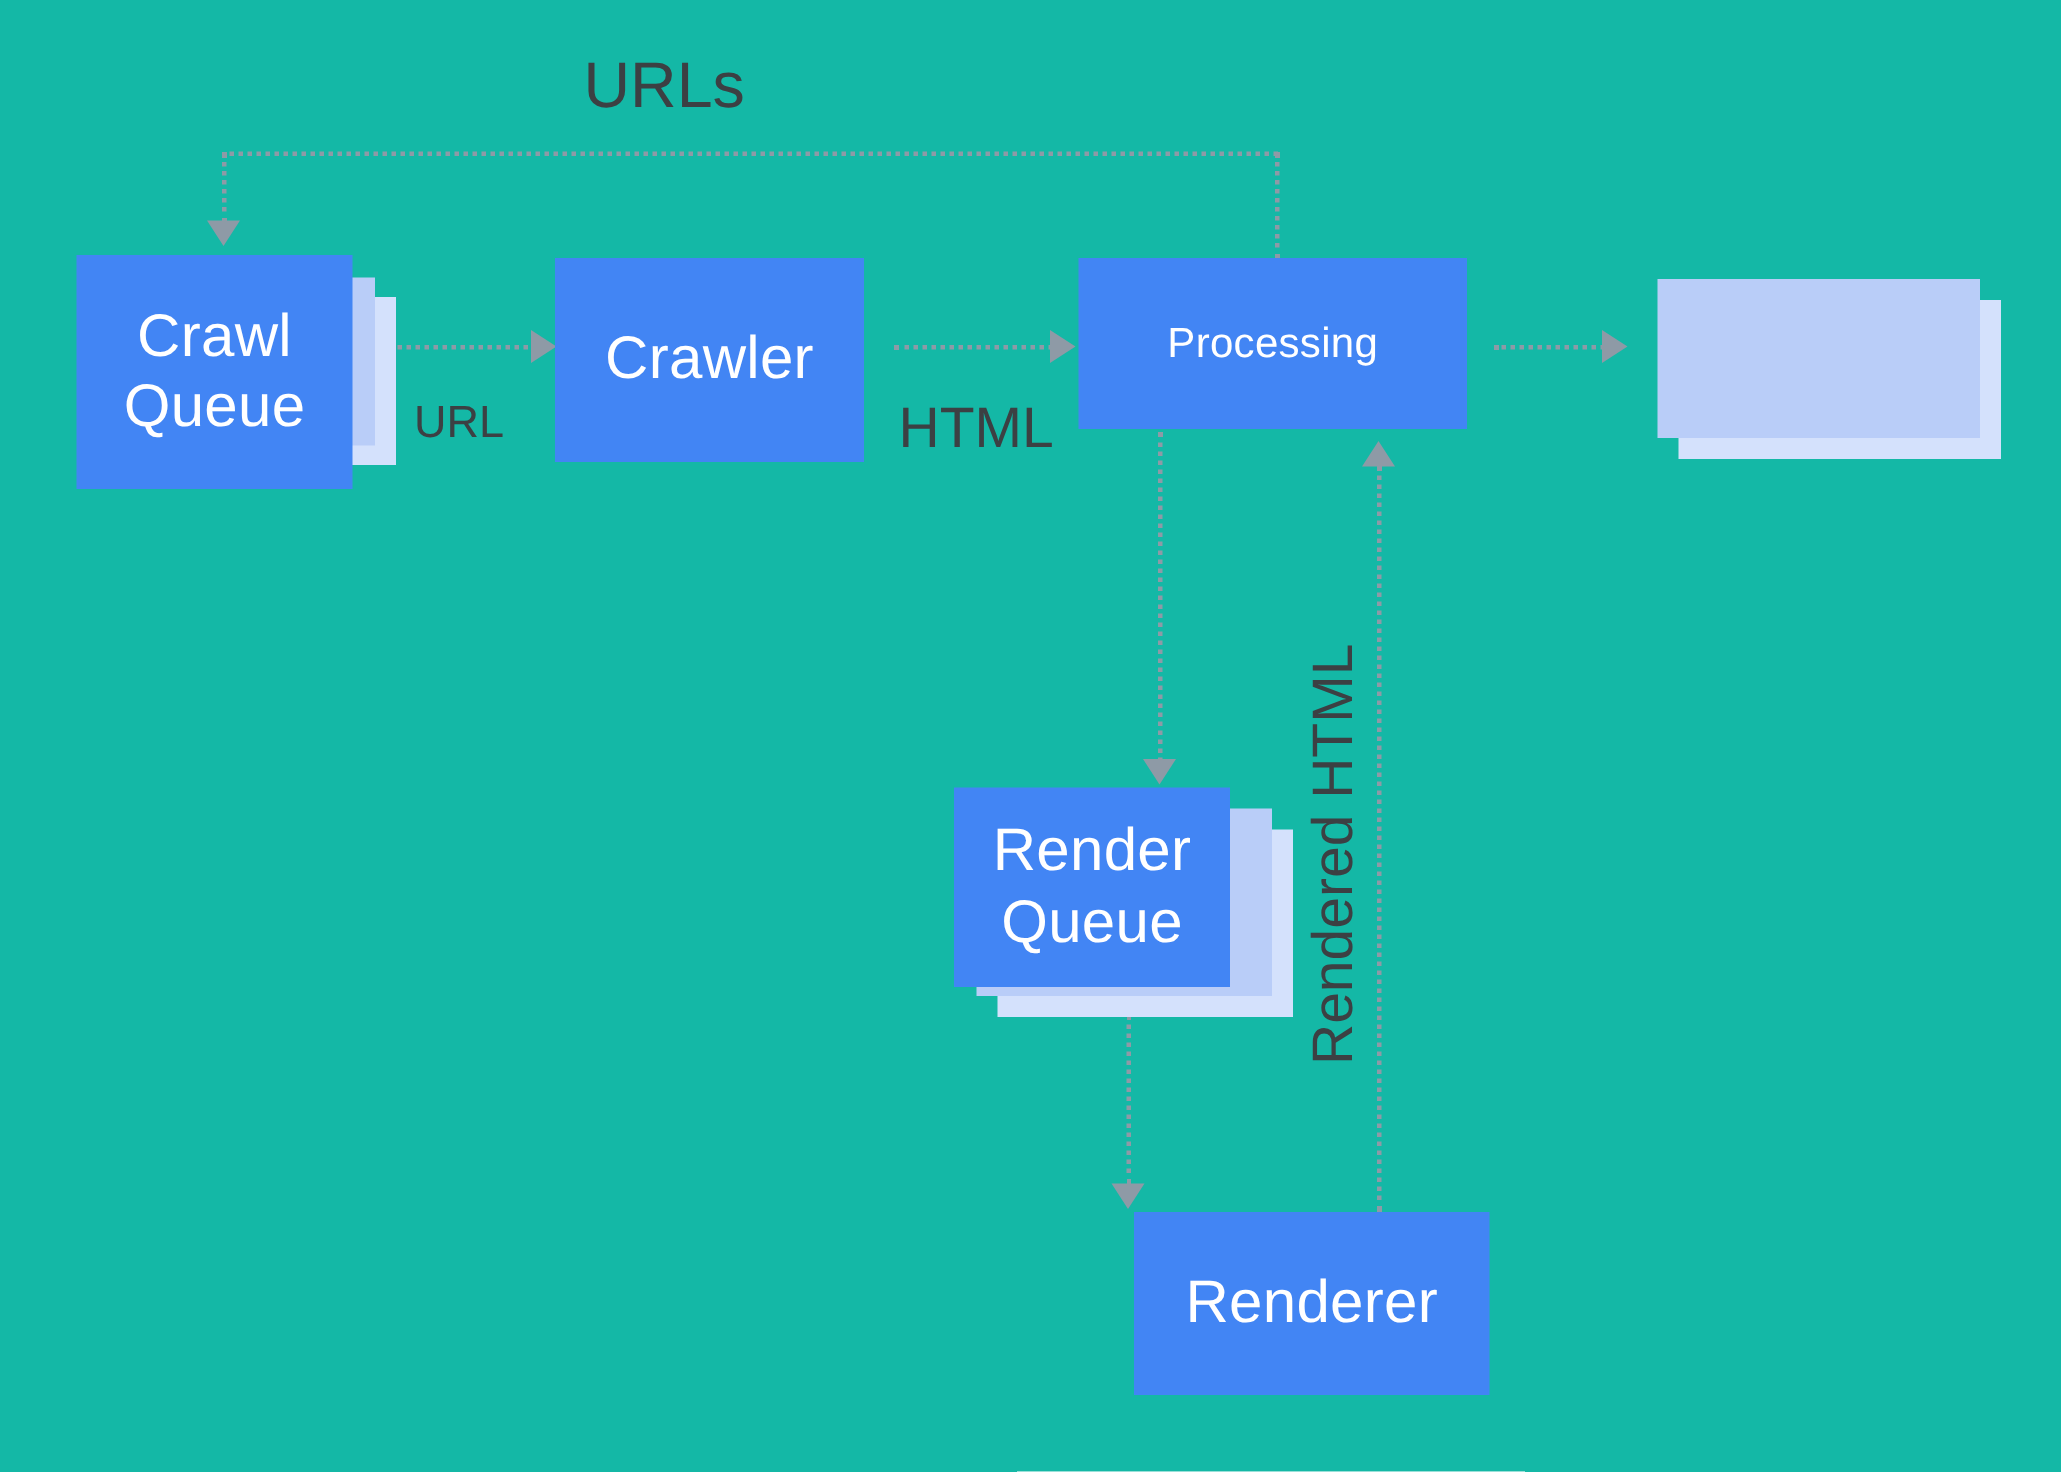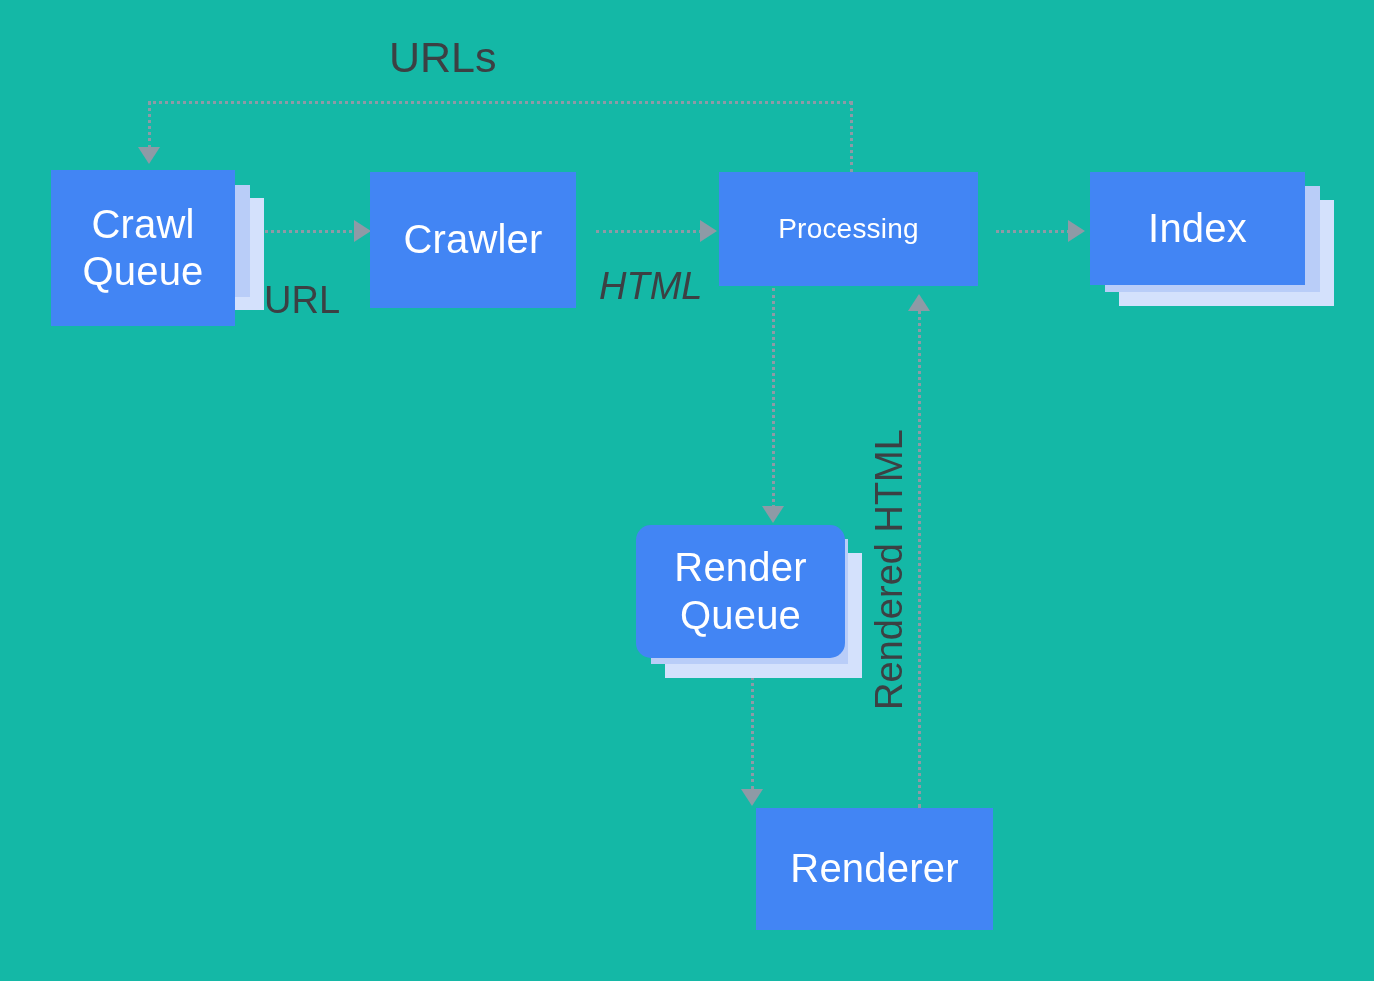--- a/index.html
+++ b/index.html
@@ -101,43 +101,42 @@
   <div class="arrow down" style="left:138px; top:147px;"></div>
   <div class="edge-label" style="left:389px; top:33px; font-size:43px;">URLs</div>
 
   <div class="shadow s2" style="left:80px; top:198px; width:184px; height:112px;"></div>
   <div class="shadow s1" style="left:66px; top:185px; width:184px; height:112px;"></div>
   <div class="node" style="left:51px; top:170px; width:184px; height:156px; font-size:40px;">Crawl
 Queue</div>
 
   <div class="dotline-h" style="left:254px; top:230px; width:104px;"></div>
   <div class="arrow right" style="left:354px; top:220px;"></div>
-  <div class="edge-label" style="left:264px; top:265px; font-size:38px;margin-top:14px;">URL</div>
+  <div class="edge-label" style="left:276px; top:265px; font-size:30px;">URL</div>
 
   <div class="node" style="left:370px; top:172px; width:206px; height:136px; font-size:40px;">Crawler</div>
 
   <div class="dotline-h" style="left:596px; top:230px; width:106px;"></div>
   <div class="arrow right" style="left:700px; top:220px;"></div>
-  <div class="edge-label" style="left:599px; top:265px; font-size:38px;font-style:italic;">HTML</div>
+  <div class="edge-label" style="left:599px; top:265px; font-size:38px;">HTML</div>
 
   <div class="node" style="left:719px; top:172px; width:259px; height:114px; font-size:28px;">Processing</div>
 
   <div class="dotline-h" style="left:996px; top:230px; width:74px;"></div>
   <div class="arrow right" style="left:1068px; top:220px;"></div>
 
   <div class="shadow s2" style="left:1119px; top:200px; width:215px; height:106px;"></div>
   <div class="shadow s1" style="left:1105px; top:186px; width:215px; height:106px;"></div>
-  <div class="node" style="left:1090px; top:172px; width:215px; height:113px; font-size:40px;">Index</div>
 
   <div class="dotline-v" style="left:772px; top:288px; height:220px;"></div>
   <div class="arrow down" style="left:762px; top:506px;"></div>
 
   <div class="shadow s2" style="left:665px; top:553px; width:197px; height:125px;"></div>
   <div class="shadow s1" style="left:651px; top:539px; width:197px; height:125px;"></div>
-  <div class="node" style="left:636px; top:525px; width:209px; height:133px; font-size:40px;border-radius:15px;">Render
+  <div class="node" style="left:636px; top:525px; width:184px; height:133px; font-size:40px;">Render
 Queue</div>
 
   <div class="dotline-v" style="left:751px; top:676px; height:114px;"></div>
   <div class="arrow down" style="left:741px; top:789px;"></div>
 
   <div class="node" style="left:756px; top:808px; width:237px; height:122px; font-size:40px;">Renderer</div>
 
   <div class="dotline-v" style="left:918px; top:310px; height:498px;"></div>
   <div class="arrow up" style="left:908px; top:294px;"></div>
   <div class="edge-label vertical" style="left:868px; top:710px; font-size:38px;">Rendered HTML</div>

